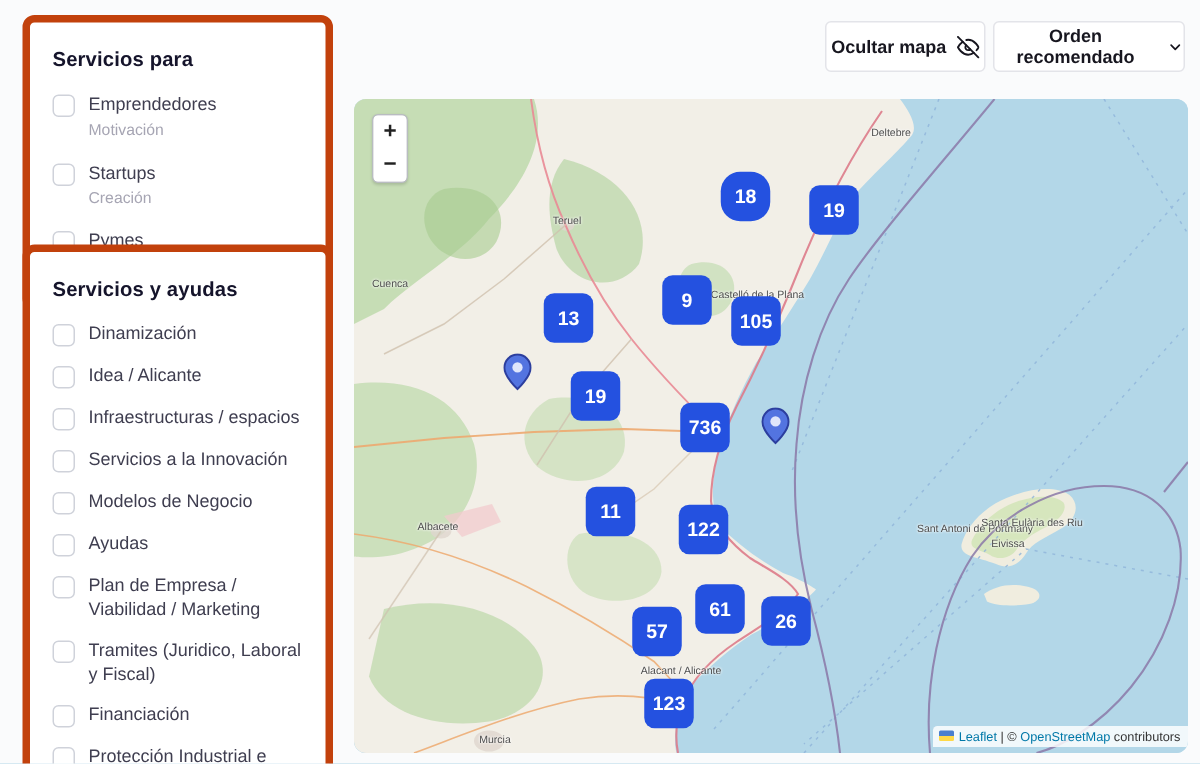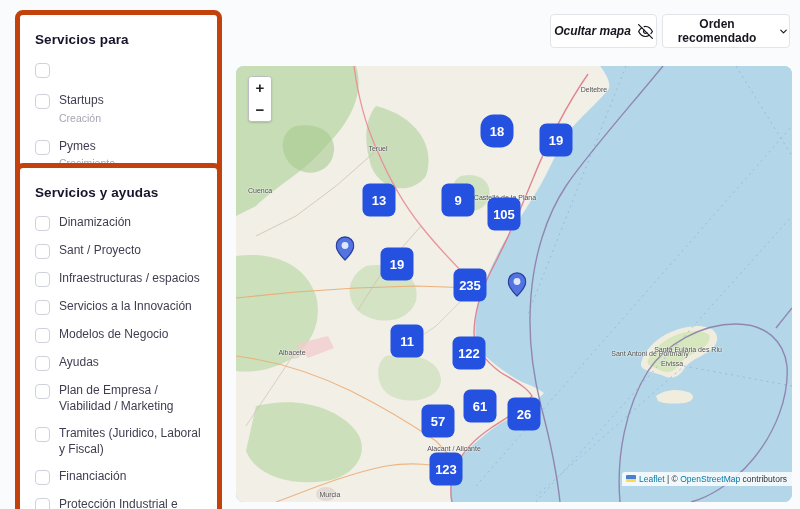--- a/index.html
+++ b/index.html
@@ -27,21 +27,21 @@
   .f-label { font-size:12px; color:#3f3e50; line-height:1.3; }
   .f-sub { font-size:10.5px; color:#a6a5b3; margin-top:3px; }
   
   #results-count { position:absolute; left:248px; top:34px; font-size:11px; font-weight:700; color:#15142b;margin-top:36px;}
   .hdr-btn {
     position:absolute; top:14px; height:34px; background:#fff;
     border:1px solid #e3e4e9; border-radius:4px; display:flex; align-items:center;
     justify-content:center; gap:7px; font-size:12px; font-weight:700; color:#17161f;
     cursor:pointer; font-family:inherit;
   }
-  #btn-hide-map { left:550px; width:107px;font-style:italic; }
+  #btn-hide-map { left:550px; width:107px; }
   #btn-sort { left:662px; width:128px; }
   .hdr-btn svg { display:block; }
   
   #map {
     position:absolute; left:236px; top:66px; width:556px; height:436px;
     border-radius:8px; overflow:hidden; background:var(--sea,#b3d7e8);
   }
   #map svg.tiles { position:absolute; left:0; top:0; width:100%; height:100%; }
   .map-label {
     position:absolute; transform:translate(-50%,-50%);
@@ -60,36 +60,40 @@
     border:1px solid #b9bcc1; border-radius:4px; overflow:hidden;
     box-shadow:0 1px 2px rgba(0,0,0,.15);
   }
   #zoom-ctl button {
     display:block; width:100%; height:22px; border:none; background:#fff;
     font-size:15px; font-weight:700; color:#222; cursor:pointer; line-height:20px;
     font-family:inherit; padding:0;
   }
   #zoom-in { border-bottom:1px solid #d5d7da; }
   #attribution {
-    position:absolute; right:0; bottom:16px; background:rgba(255,255,255,.82);
+    position:absolute; right:0; bottom:4px; background:rgba(255,255,255,.82);
     font-size:8.5px; color:#333; padding:2px 5px 2px 4px; border-top-left-radius:3px;
     display:flex; align-items:center; gap:3px; line-height:1.2;justify-content:flex-end;
   }
   #attribution a { color:#0078a8; text-decoration:none; cursor:pointer; }
   .flag { width:10px; height:7px; background:linear-gradient(#4a7fce 50%,#ffd948 50%);
     border-radius:1px; display:inline-block; }
 </style>
 </head>
 <body>
 
 <div class="card" id="card-servicios-para">
   <h2>Servicios para</h2>
   <div>
       <div class="f-item">
         <span class="cbx"></span>
+        <div>
+          <div class="f-label">Emprendedores</div>
+          <div class="f-sub">Motivación</div>
+        </div>
       </div>
       <div class="f-item">
         <span class="cbx"></span>
         <div>
           <div class="f-label">Startups</div>
           <div class="f-sub">Creación</div>
         </div>
       </div>
       <div class="f-item">
         <span class="cbx"></span>
@@ -106,21 +110,21 @@
   <div>
       <div class="f-item">
         <span class="cbx"></span>
         <div>
           <div class="f-label">Dinamización</div>
         </div>
       </div>
       <div class="f-item">
         <span class="cbx"></span>
         <div>
-          <div class="f-label">Sant / Proyecto</div>
+          <div class="f-label">Idea / Alicante</div>
         </div>
       </div>
       <div class="f-item">
         <span class="cbx"></span>
         <div>
           <div class="f-label">Infraestructuras / espacios</div>
         </div>
       </div>
       <div class="f-item">
         <span class="cbx"></span>
@@ -262,24 +266,24 @@
       <span class="map-label" style="left: 218px; top: 382px;">Alacant / Alicante</span>
       <span class="map-label" style="left: 94px; top: 428px;">Murcia</span>
       <span class="map-label" style="left: 414px; top: 287px;">Sant Antoni de Portmany</span>
       <span class="map-label" style="left: 452px; top: 283px;">Santa Eulària des Riu</span>
       <span class="map-label" style="left: 436px; top: 297px;">Eivissa</span>
     </div>
   <div id="markers-layer">
       <div class="cluster" style="left: 261px; top: 65px; border-radius: 13px;">18</div>
       <div class="cluster" style="left: 320px; top: 74px;">19</div>
       <div class="cluster" style="left: 222px; top: 134px;">9</div>
-      <div class="cluster" style="left: 143px; top: 134px;">13</div>
+      <div class="cluster" style="left: 143px; top: 146px;">13</div>
       <div class="cluster" style="left: 268px; top: 148px;">105</div>
       <div class="cluster" style="left: 161px; top: 198px;">19</div>
-      <div class="cluster" style="left: 234px; top: 219px;">235</div>
+      <div class="cluster" style="left: 234px; top: 219px;">736</div>
       <div class="cluster" style="left: 171px; top: 275px;">11</div>
       <div class="cluster" style="left: 233px; top: 287px;">122</div>
       <div class="cluster" style="left: 288px; top: 324px; margin-top: 24px;">26</div>
       <div class="cluster" style="left: 244px; top: 340px;">61</div>
       <div class="cluster" style="left: 202px; top: 355px;">57</div>
       <div class="cluster" style="left: 210px; top: 403px;">123</div>
       <div class="pin" style="left: 109px; top: 186px;"><svg width="19" height="25" viewBox="0 0 20 26">
           <path d="M10 0.8 C4.9 0.8 0.8 4.9 0.8 10 C0.8 16.5 10 25 10 25 C10 25 19.2 16.5 19.2 10 C19.2 4.9 15.1 0.8 10 0.8 Z" fill="#5374e0" stroke="#2c3e9e" stroke-width="1.4"></path>
           <circle cx="10" cy="9.8" r="3.6" fill="#dfe6fb"></circle>
         </svg></div>

